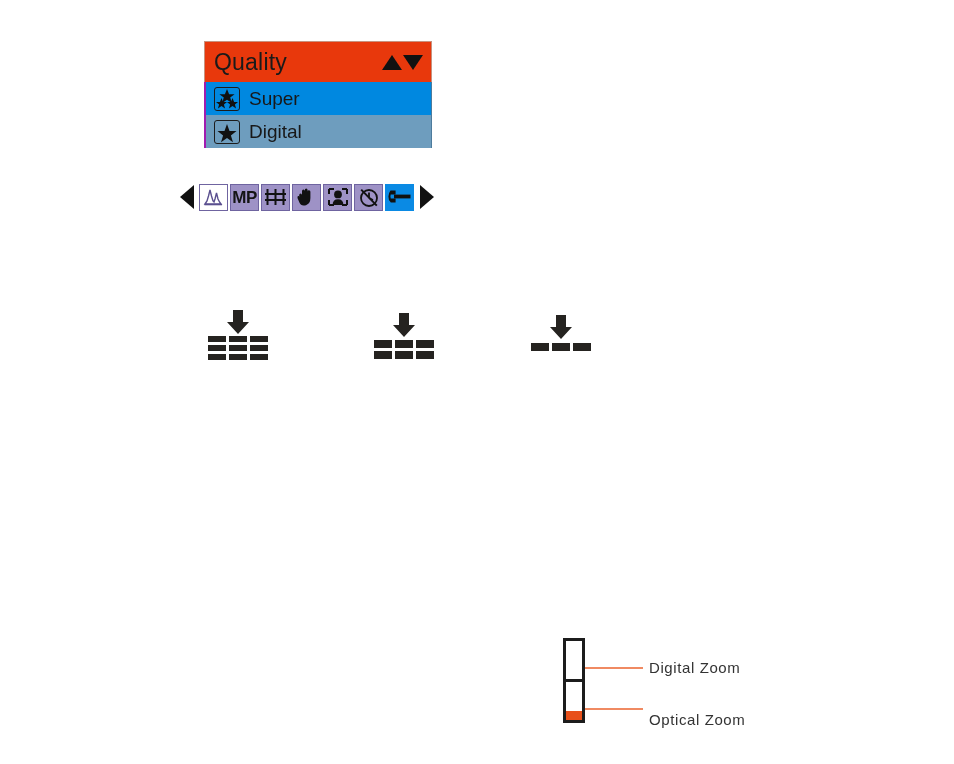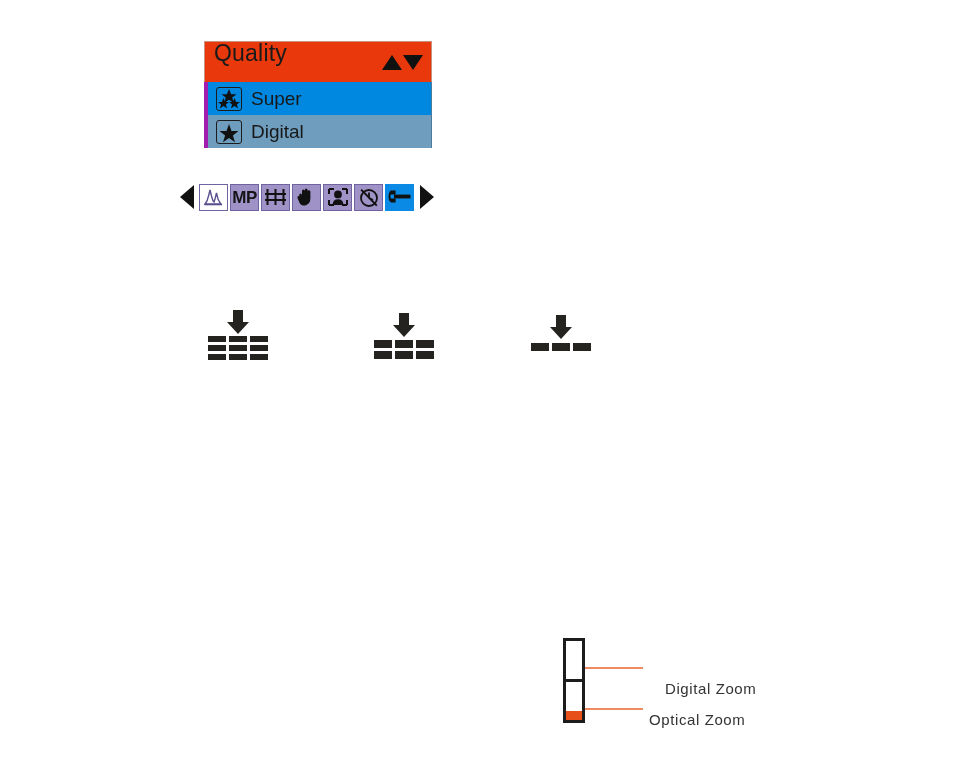--- a/index.html
+++ b/index.html
@@ -23,20 +23,21 @@
     width: 228px;
   }
 
   .menu-titlebar {
     height: 41px;
     background: #e8380c;
     border: 1px solid #c8927f;
     border-bottom: none;
     box-sizing: border-box;
     display: flex;
+    align-items: center;
     justify-content: space-between;
     padding: 0 8px 0 9px;
   }
   .menu-title-text {
     font-size: 23px;
     color: #1a1a1a;
     letter-spacing: 0.2px;
     line-height: 1;
   }
   .menu-title-arrows {
@@ -52,21 +53,21 @@
   }
   .tri-down {
     width: 0; height: 0;
     border-left: 10px solid transparent;
     border-right: 10px solid transparent;
     border-top: 15px solid #111111;
   }
 
   .menu-list {
     background: #6e9dbe;
-    border-left: 4px solid #a21caf;
+    border-left: 2px solid #a21caf;
     border-right: 1px solid #4d7b9c;
     box-sizing: border-box;
   }
   .menu-row {
     height: 33px;
     display: flex;
     align-items: center;
     padding-left: 8px;
     box-sizing: border-box;
   }
@@ -342,17 +343,17 @@
   </div>
 
 </div>
 
 <div id="zoom-diagram">
   <div class="zoom-bar"></div>
   <div class="zoom-divider"></div>
   <div class="zoom-marker"></div>
 
   <div class="leader" style="left:22px; top:29px; width:58px;"></div>
-  <div class="zoom-label" style="left:102px; top:22px;margin-top:21px;">Digital Zoom</div>
+  <div class="zoom-label" style="left:86px; top:22px;">Digital Zoom</div>
 
   <div class="leader" style="left:22px; top:70px; width:58px;"></div>
   <div class="zoom-label" style="left:86px; top:74px;">Optical Zoom</div>
 </div>
 
 </body></html>

